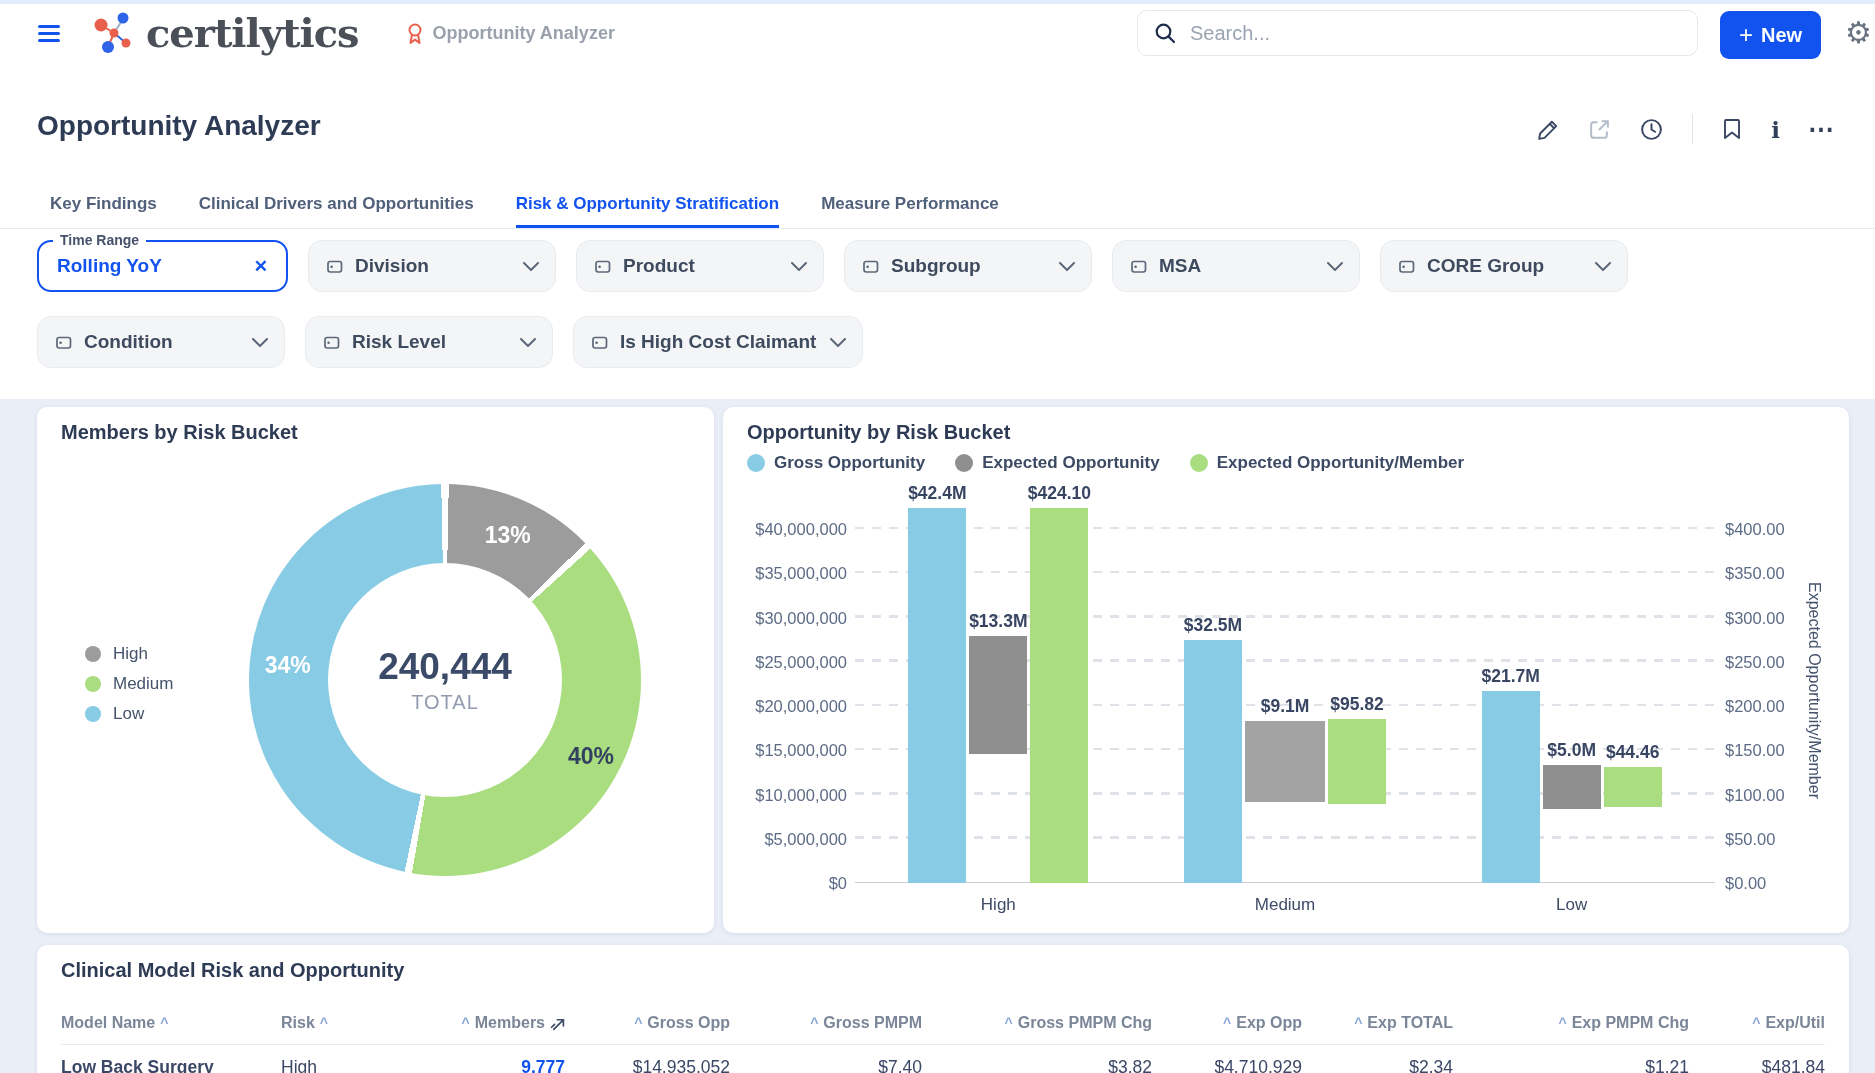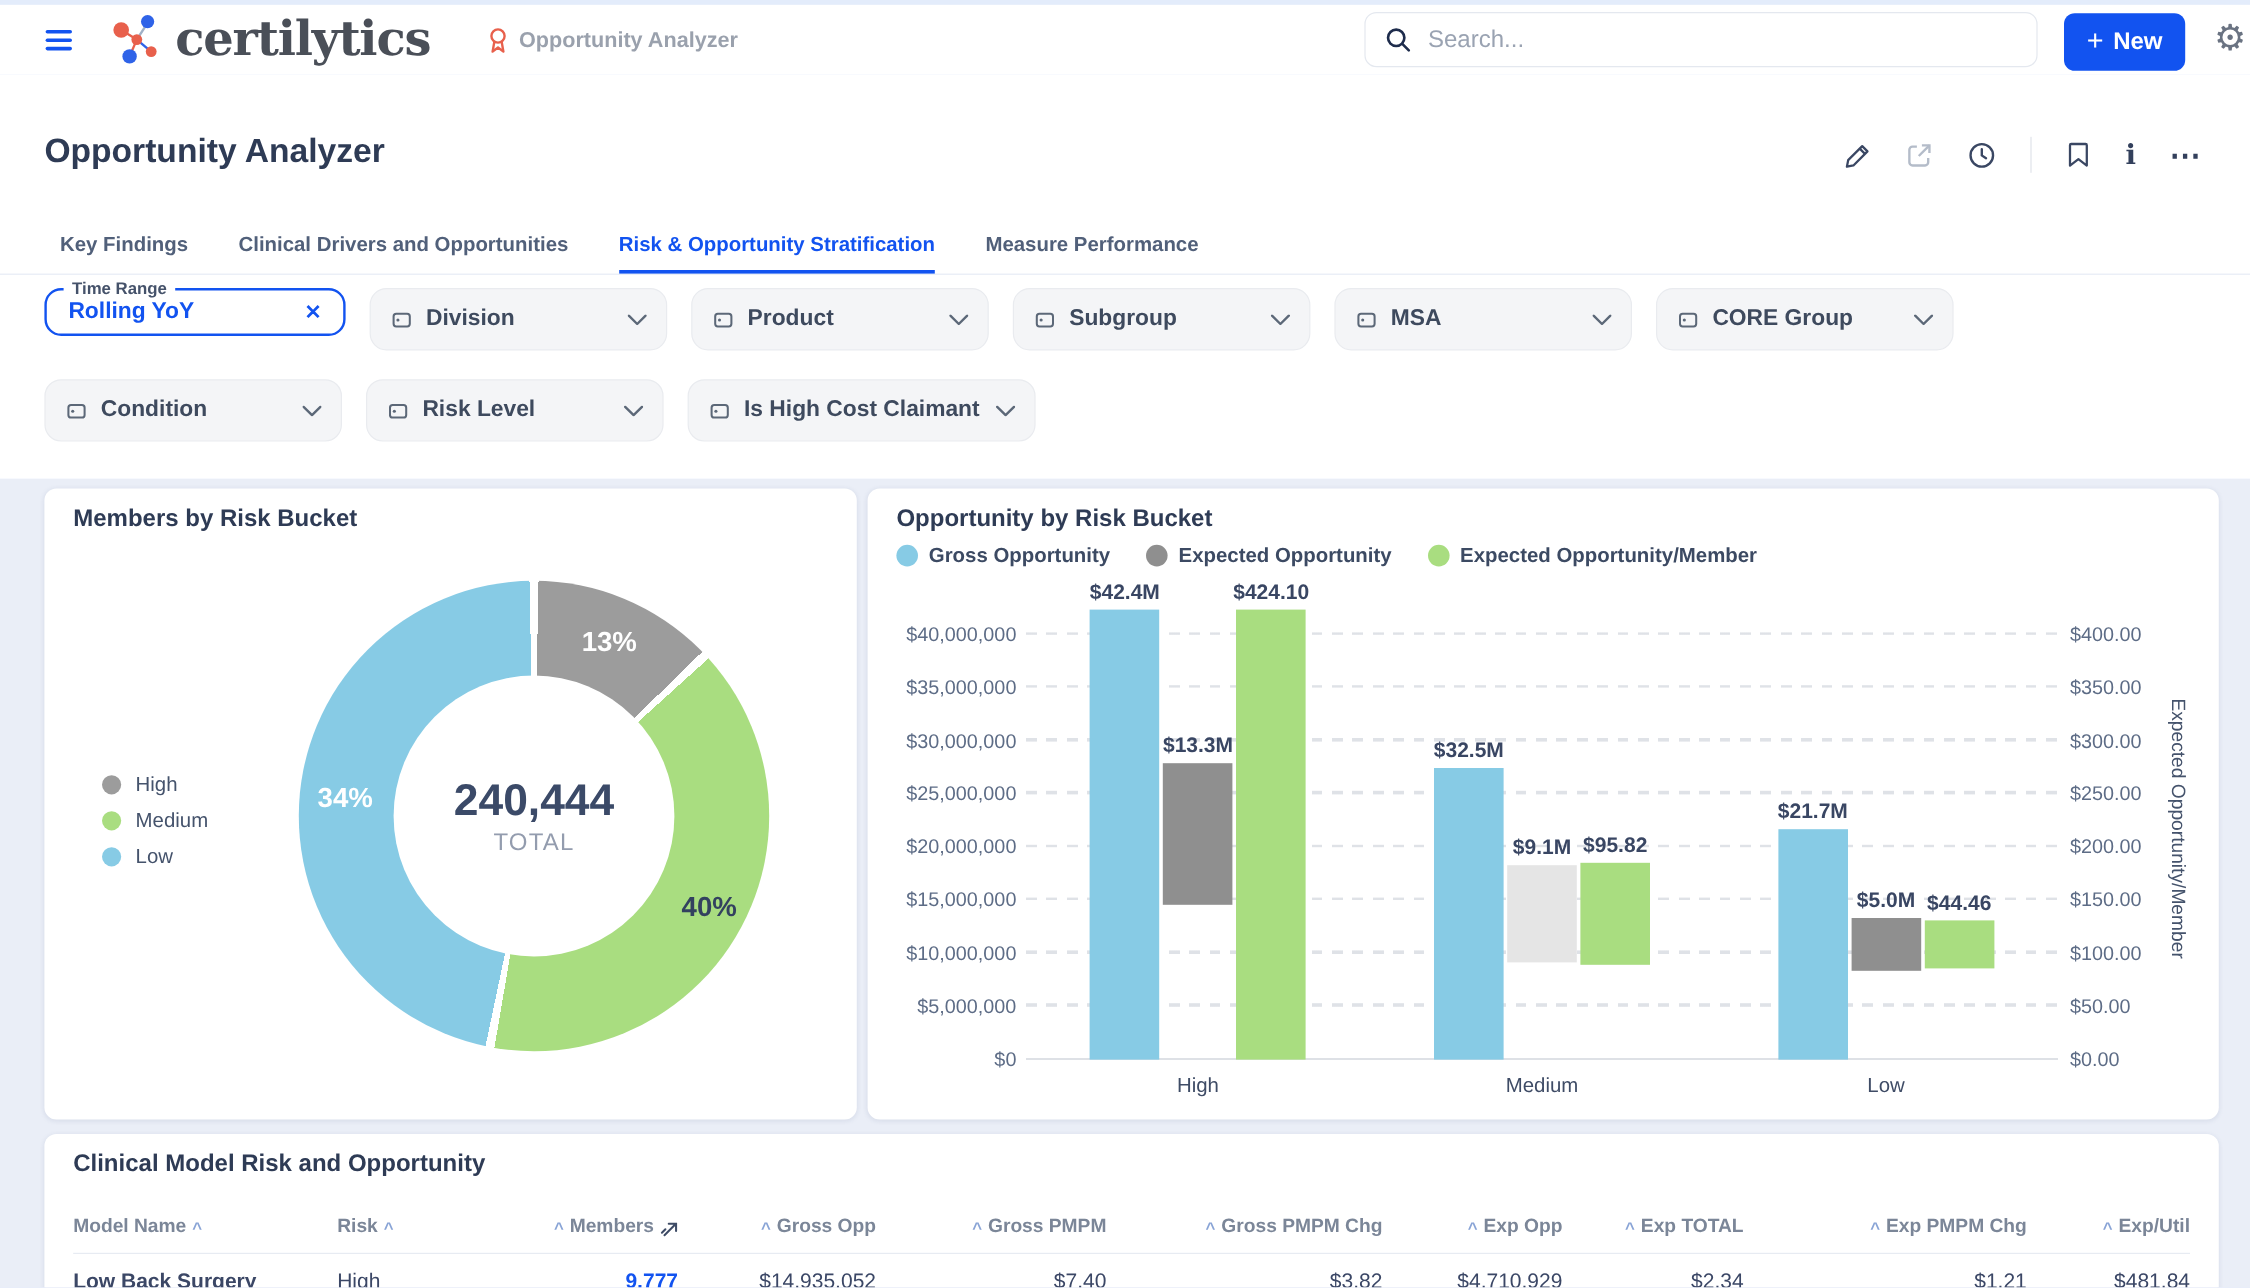--- a/index.html
+++ b/index.html
@@ -39,21 +39,21 @@
   .tab{font-size:17px;font-weight:700;color:#51607a;padding-top:12px;cursor:pointer;
        border-bottom:3px solid transparent;box-sizing:border-box;}
   .tab.active{color:#1253f0;border-bottom-color:#1253f0;}
   .filters{position:absolute;left:37px;top:178px;}
   .frow{display:flex;gap:20px;margin-bottom:24px;}
   .chip{width:248px;height:52px;box-sizing:border-box;background:#f4f5f7;border:1px solid #e9ebef;
         border-radius:14px;display:flex;align-items:center;padding:0 16px;cursor:pointer;}
   .chip .lbl{font-size:19px;font-weight:700;color:#3e4a5e;margin-left:10px;}
   .chip .chev{margin-left:auto;display:flex;}
   .chip.wide{width:290px;}
-  .time-chip{position:relative;width:251px;height:40px;box-sizing:border-box;background:#fff;
+  .time-chip{position:relative;width:251px;height:52px;box-sizing:border-box;background:#fff;
              border:2px solid #1253f0;border-radius:14px;display:flex;align-items:center;
              padding:0 18px;cursor:pointer;}
   .tr-label{position:absolute;top:-10px;left:14px;background:#fff;padding:0 7px;font-size:14px;
             font-weight:700;color:#45526a;}
   .tr-value{font-size:19px;font-weight:700;color:#1253f0;}
   .tr-x{margin-left:auto;color:#1253f0;font-size:17px;font-weight:700;cursor:pointer;}
   
   .content{position:absolute;left:0;top:399px;width:100%;height:674px;background:#eaeef7;}
   .card{position:absolute;background:#fff;border-radius:10px;box-shadow:0 1px 4px rgba(40,60,110,.10);}
   .card h2{position:absolute;left:24px;top:14px;margin:0;font-size:20px;font-weight:700;color:#2e3b55;}
@@ -393,21 +393,21 @@
                   <span class="bar-val">$13.3M</span>
                 </div>
                 <div class="bar" style="background: rgb(169, 221, 128); height: 375.329px;">
                   <span class="bar-val">$424.10</span>
                 </div>
               </div>
               <div class="band">
                 <div class="bar" style="background: rgb(135, 203, 229); height: 243px;">
                   <span class="bar-val">$32.5M</span>
                 </div>
-                <div class="bar" style="background: #e5e5e5; height: 80.535px;">
+                <div class="bar" style="background: #a3a3a3; height: 80.535px; padding-left: 22px;">
                   <span class="bar-val">$9.1M</span>
                 </div>
                 <div class="bar" style="background: rgb(169, 221, 128); height: 84.8007px;">
                   <span class="bar-val">$95.82</span>
                 </div>
               </div>
               <div class="band">
                 <div class="bar" style="background: rgb(135, 203, 229); height: 192.045px;">
                   <span class="bar-val">$21.7M</span>
                 </div>

